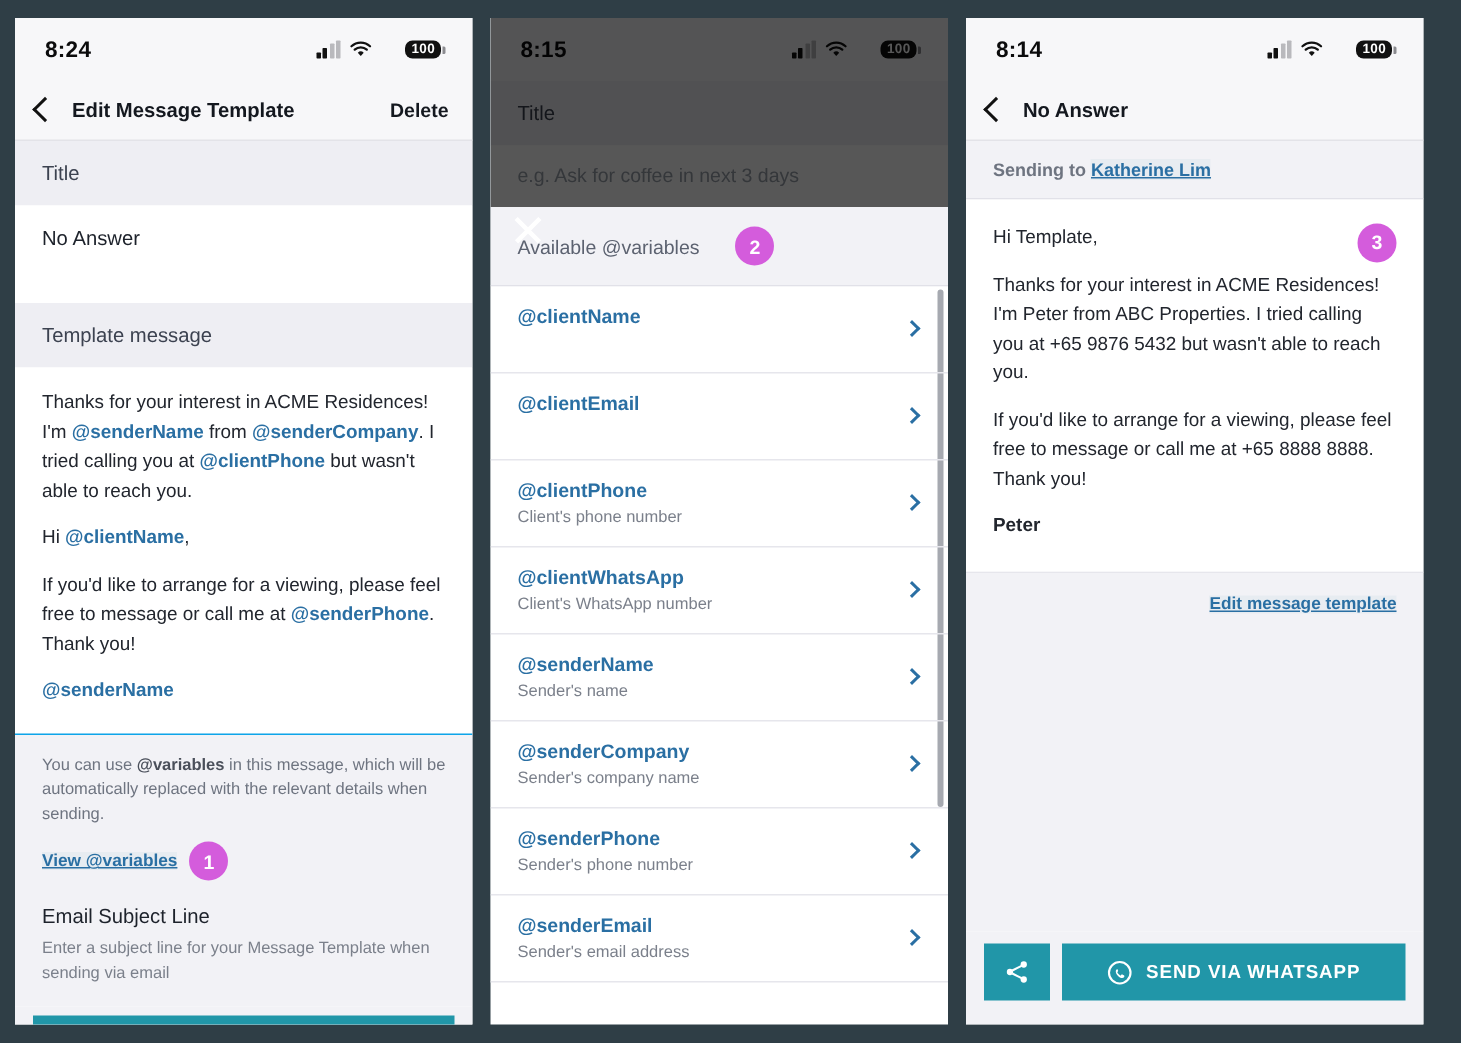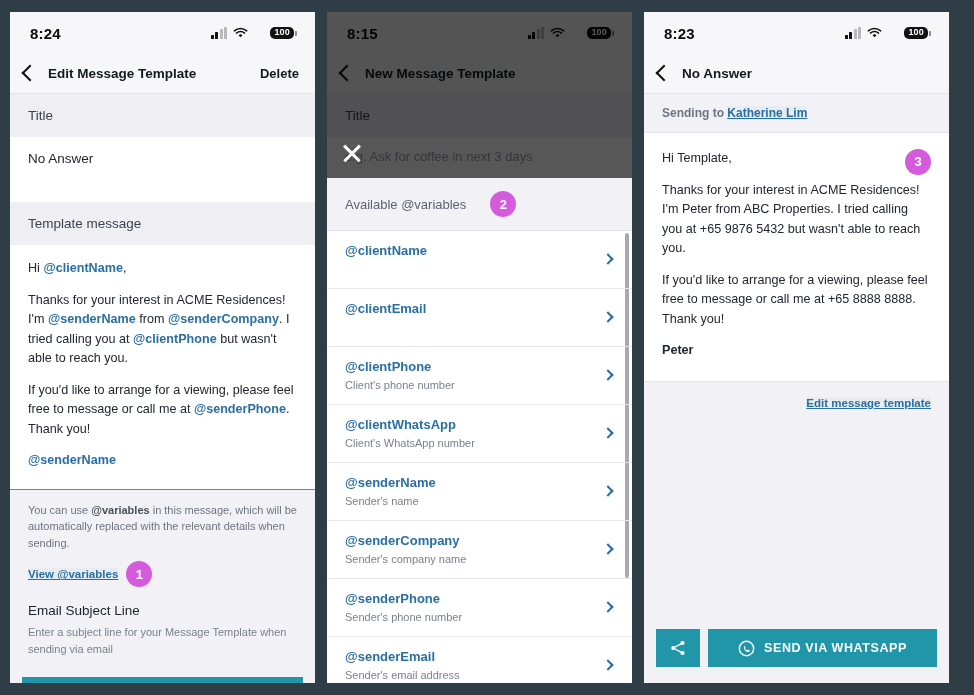--- a/index.html
+++ b/index.html
@@ -265,22 +265,22 @@
       <span class="nav-title">Edit Message Template</span>
       <span class="nav-action">Delete</span>
     </div>
 
     <div class="field-label">Title</div>
     <div class="field-value">No Answer</div>
 
     <div class="field-label">Template message</div>
 
     <div class="msg-body">
+      <p><span>Thanks for your interest in ACME Residences! I'm </span><span class="var">@senderName</span><span> from </span><span class="var">@senderCompany</span><span>. I tried calling you at </span><span class="var">@clientPhone</span><span> but wasn't able to reach you.</span></p>
       <p><span>Hi </span><span class="var">@clientName</span><span>,</span></p>
-      <p><span>Thanks for your interest in ACME Residences! I'm </span><span class="var">@senderName</span><span> from </span><span class="var">@senderCompany</span><span>. I tried calling you at </span><span class="var">@clientPhone</span><span> but wasn't able to reach you.</span></p>
       <p><span>If you'd like to arrange for a viewing, please feel free to message or call me at </span><span class="var">@senderPhone</span><span>. Thank you!</span></p>
       <p><span class="var">@senderName</span></p>
     </div>
 
     <div class="note">
       <div class="note-text"><span>You can use </span><b>@variables</b><span> in this message, which will be automatically replaced with the relevant details when sending.</span></div>
       <div class="note-link-row">
         <a class="link">View @variables</a>
         <span class="badge">1</span>
       </div>
@@ -310,24 +310,20 @@
           <svg width="15" height="12" viewBox="0 0 16 12">
             <path d="M8 10.6 5.9 8.3a3 3 0 0 1 4.2 0z" fill="#111"></path>
             <path d="M3.7 6.1a6.3 6.3 0 0 1 8.6 0" stroke="#111" stroke-width="1.6" fill="none" stroke-linecap="round"></path>
             <path d="M1.4 3.7a9.7 9.7 0 0 1 13.2 0" stroke="#111" stroke-width="1.6" fill="none" stroke-linecap="round"></path>
           </svg>
           <span class="batt-wrap">
             <span class="batt">100</span>
           </span>
         </span>
       </div>
-      <div class="navbar">
-        <span class="chev-back"></span>
-        <span class="nav-title">New Message Template</span>
-      </div>
       <div class="field-label">Title</div>
       <div class="ph-input">e.g. Ask for coffee in next 3 days</div>
       <div class="dim-overlay"></div>
       <div class="close-x"></div>
     </div>
 
     <div class="avail-head">
       <span>Available @variables</span>
       <span class="badge">2</span>
     </div>
@@ -371,21 +367,21 @@
         <div class="var-name">@senderEmail</div>
         <div class="var-desc">Sender's email address</div>
         <span class="chev-right"></span>
       </div>
     </div>
   </div>
 
   <div class="panel">
     <div class="panel3-inner">
       <div class="statusbar">
-        <span class="clock">8:23</span>
+        <span class="clock">8:14</span>
         <span class="status-icons">
           <span class="bars">
               <i></i>
               <i></i>
               <i></i>
               <i></i>
             </span>
           <svg width="15" height="12" viewBox="0 0 16 12">
             <path d="M8 10.6 5.9 8.3a3 3 0 0 1 4.2 0z" fill="#111"></path>
             <path d="M3.7 6.1a6.3 6.3 0 0 1 8.6 0" stroke="#111" stroke-width="1.6" fill="none" stroke-linecap="round"></path>

